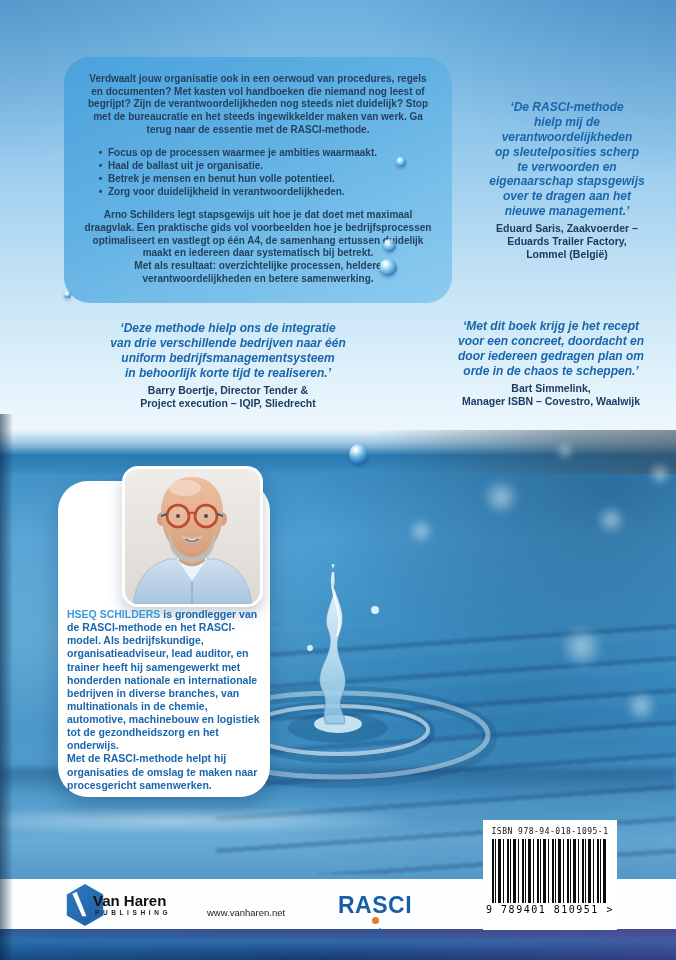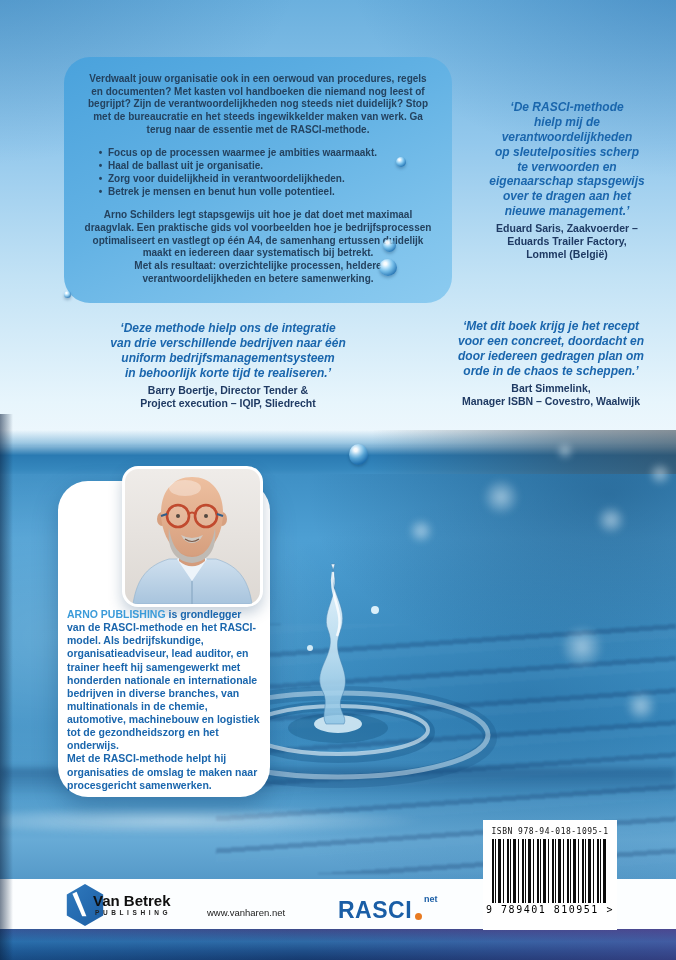--- a/index.html
+++ b/index.html
@@ -89,21 +89,21 @@
   .publisher{position:absolute;left:64px;top:881px;height:48px;display:flex;
     align-items:center;z-index:45;}
   .pub-hex{width:42px;height:46px;}
   .pub-text{margin-left:-13px;display:flex;flex-direction:column;}
   .pub-name{font-size:15px;font-weight:700;color:#0f0f0f;line-height:1;}
   .pub-sub{font-size:6.5px;font-weight:700;color:#222;letter-spacing:3.6px;
     margin-top:2px;margin-left:2px;line-height:1;}
   .website{position:absolute;left:207px;top:907px;font-size:9.5px;color:#1c1c1c;
     z-index:45;}
   .rasci-logo{position:absolute;left:338px;top:894px;z-index:45;display:flex;
-    align-items:flex-end;}
+    align-items:center;flex-direction:column;}
   .rasci-brand{font-size:23px;font-weight:700;color:#1a5ea6;letter-spacing:.5px;
     line-height:1;}
   .rasci-dot{width:7px;height:7px;background:#e87b22;border-radius:50%;
     margin:0 2px 2px 3px;}
   .rasci-tld{font-size:9px;font-weight:700;color:#1a5ea6;margin-bottom:18px;}
   .barcode-box{position:absolute;left:483px;top:820px;width:134px;height:110px;
     background:#ffffff;z-index:44;display:flex;flex-direction:column;
     align-items:center;box-sizing:border-box;padding-top:7px;}
   .isbn{font-family:"DejaVu Sans Mono",monospace;font-size:8px;letter-spacing:.5px;
     color:#111;white-space:nowrap;}
@@ -164,24 +164,24 @@
   <section class="intro-box">
     <p>Verdwaalt jouw organisatie ook in een oerwoud van procedures, regels en documenten? Met kasten vol handboeken die niemand nog leest of begrijpt? Zijn de verantwoordelijkheden nog steeds niet duidelijk? Stop met de bureaucratie en het steeds ingewikkelder maken van werk. Ga terug naar de essentie met de RASCI-methode.</p>
     <div class="gap"></div>
     <div class="bullet-row">
         <span>Focus op de processen waarmee je ambities waarmaakt.</span>
       </div>
     <div class="bullet-row">
         <span>Haal de ballast uit je organisatie.</span>
       </div>
     <div class="bullet-row">
+        <span>Betrek je mensen en benut hun volle potentieel.</span>
+      </div>
+    <div class="bullet-row">
         <span>Zorg voor duidelijkheid in verantwoordelijkheden.</span>
-      </div>
-    <div class="bullet-row">
-        <span>Betrek je mensen en benut hun volle potentieel.</span>
       </div>
     <div class="gap"></div>
     <p>Arno Schilders legt stapsgewijs uit hoe je dat doet met maximaal draagvlak. Een praktische gids vol voorbeelden hoe je bedrijfsprocessen optimaliseert en vastlegt op één A4, de samenhang ertussen duidelijk maakt en iedereen daar systematisch bij betrekt.</p>
     <p>Met als resultaat: overzichtelijke processen, heldere verantwoordelijkheden en betere samenwerking.</p>
   </section>
 
   <div class="quote q-mid-left">
     <div class="quote-text">‘Deze methode hielp ons de integratie
 van drie verschillende bedrijven naar één
 uniform bedrijfsmanagementsysteem
@@ -244,39 +244,39 @@
       <path d="M74,38 Q81,35 88,38" stroke="#b08f76" stroke-width="2" fill="none"></path>
       <circle cx="53" cy="47" r="2" fill="#3c2f26"></circle>
       <circle cx="81" cy="47" r="2" fill="#3c2f26"></circle>
       <circle cx="53" cy="47" r="11" fill="rgba(255,255,255,.12)" stroke="#c14a2e" stroke-width="2.6"></circle>
       <circle cx="81" cy="47" r="11" fill="rgba(255,255,255,.12)" stroke="#c14a2e" stroke-width="2.6"></circle>
       <path d="M64,45 Q67,42 70,45" stroke="#c14a2e" stroke-width="2" fill="none"></path>
       <path d="M42,45 L36,47" stroke="#2e5e8c" stroke-width="2"></path>
       <path d="M92,45 L98,47" stroke="#2e5e8c" stroke-width="2"></path>
     </svg>
   </div>
-  <p class="bio"><span class="author-name">ARNO PUBLISHING</span><span> is grondlegger van de RASCI-methode en het RASCI-model. Als bedrijfskundige, organisatieadviseur, lead auditor, en trainer heeft hij samengewerkt met honderden nationale en internationale bedrijven in diverse branches, van multinationals in de chemie, automotive, machinebouw en logistiek tot de gezondheidszorg en het onderwijs.
+  <p class="bio"><span class="author-name">HSEQ SCHILDERS</span><span> is grondlegger van de RASCI-methode en het RASCI-model. Als bedrijfskundige, organisatieadviseur, lead auditor, en trainer heeft hij samengewerkt met honderden nationale en internationale bedrijven in diverse branches, van multinationals in de chemie, automotive, machinebouw en logistiek tot de gezondheidszorg en het onderwijs.
 Met de RASCI-methode helpt hij organisaties de omslag te maken naar procesgericht samenwerken.</span></p>
 
   <div class="white-band"></div>
   <div class="bottom-band"></div>
 
   <div class="publisher">
     <svg class="pub-hex" viewBox="0 0 60 64">
       <defs>
         <linearGradient id="hexg" x1="0" y1="0" x2="1" y2="1">
           <stop offset="0" stop-color="#2f79bd"></stop>
             <stop offset="1" stop-color="#1d5fa5"></stop>
         </linearGradient>
       </defs>
       <polygon points="30,2 56,17 56,47 30,62 4,47 4,17" fill="url(#hexg)"></polygon>
       <path d="M12,16 L26,48 L32,48 L18,13 Z" fill="#ffffff"></path>
     </svg>
     <div class="pub-text">
-      <span class="pub-name">Van Betrek</span>
+      <span class="pub-name">Van Haren</span>
       <span class="pub-sub">PUBLISHING</span>
     </div>
   </div>
   <div class="website">www.vanharen.net</div>
 
   <div class="rasci-logo">
     <span class="rasci-brand">RASCI</span>
     <span class="rasci-dot"></span>
     <span class="rasci-tld">net</span>
   </div>

